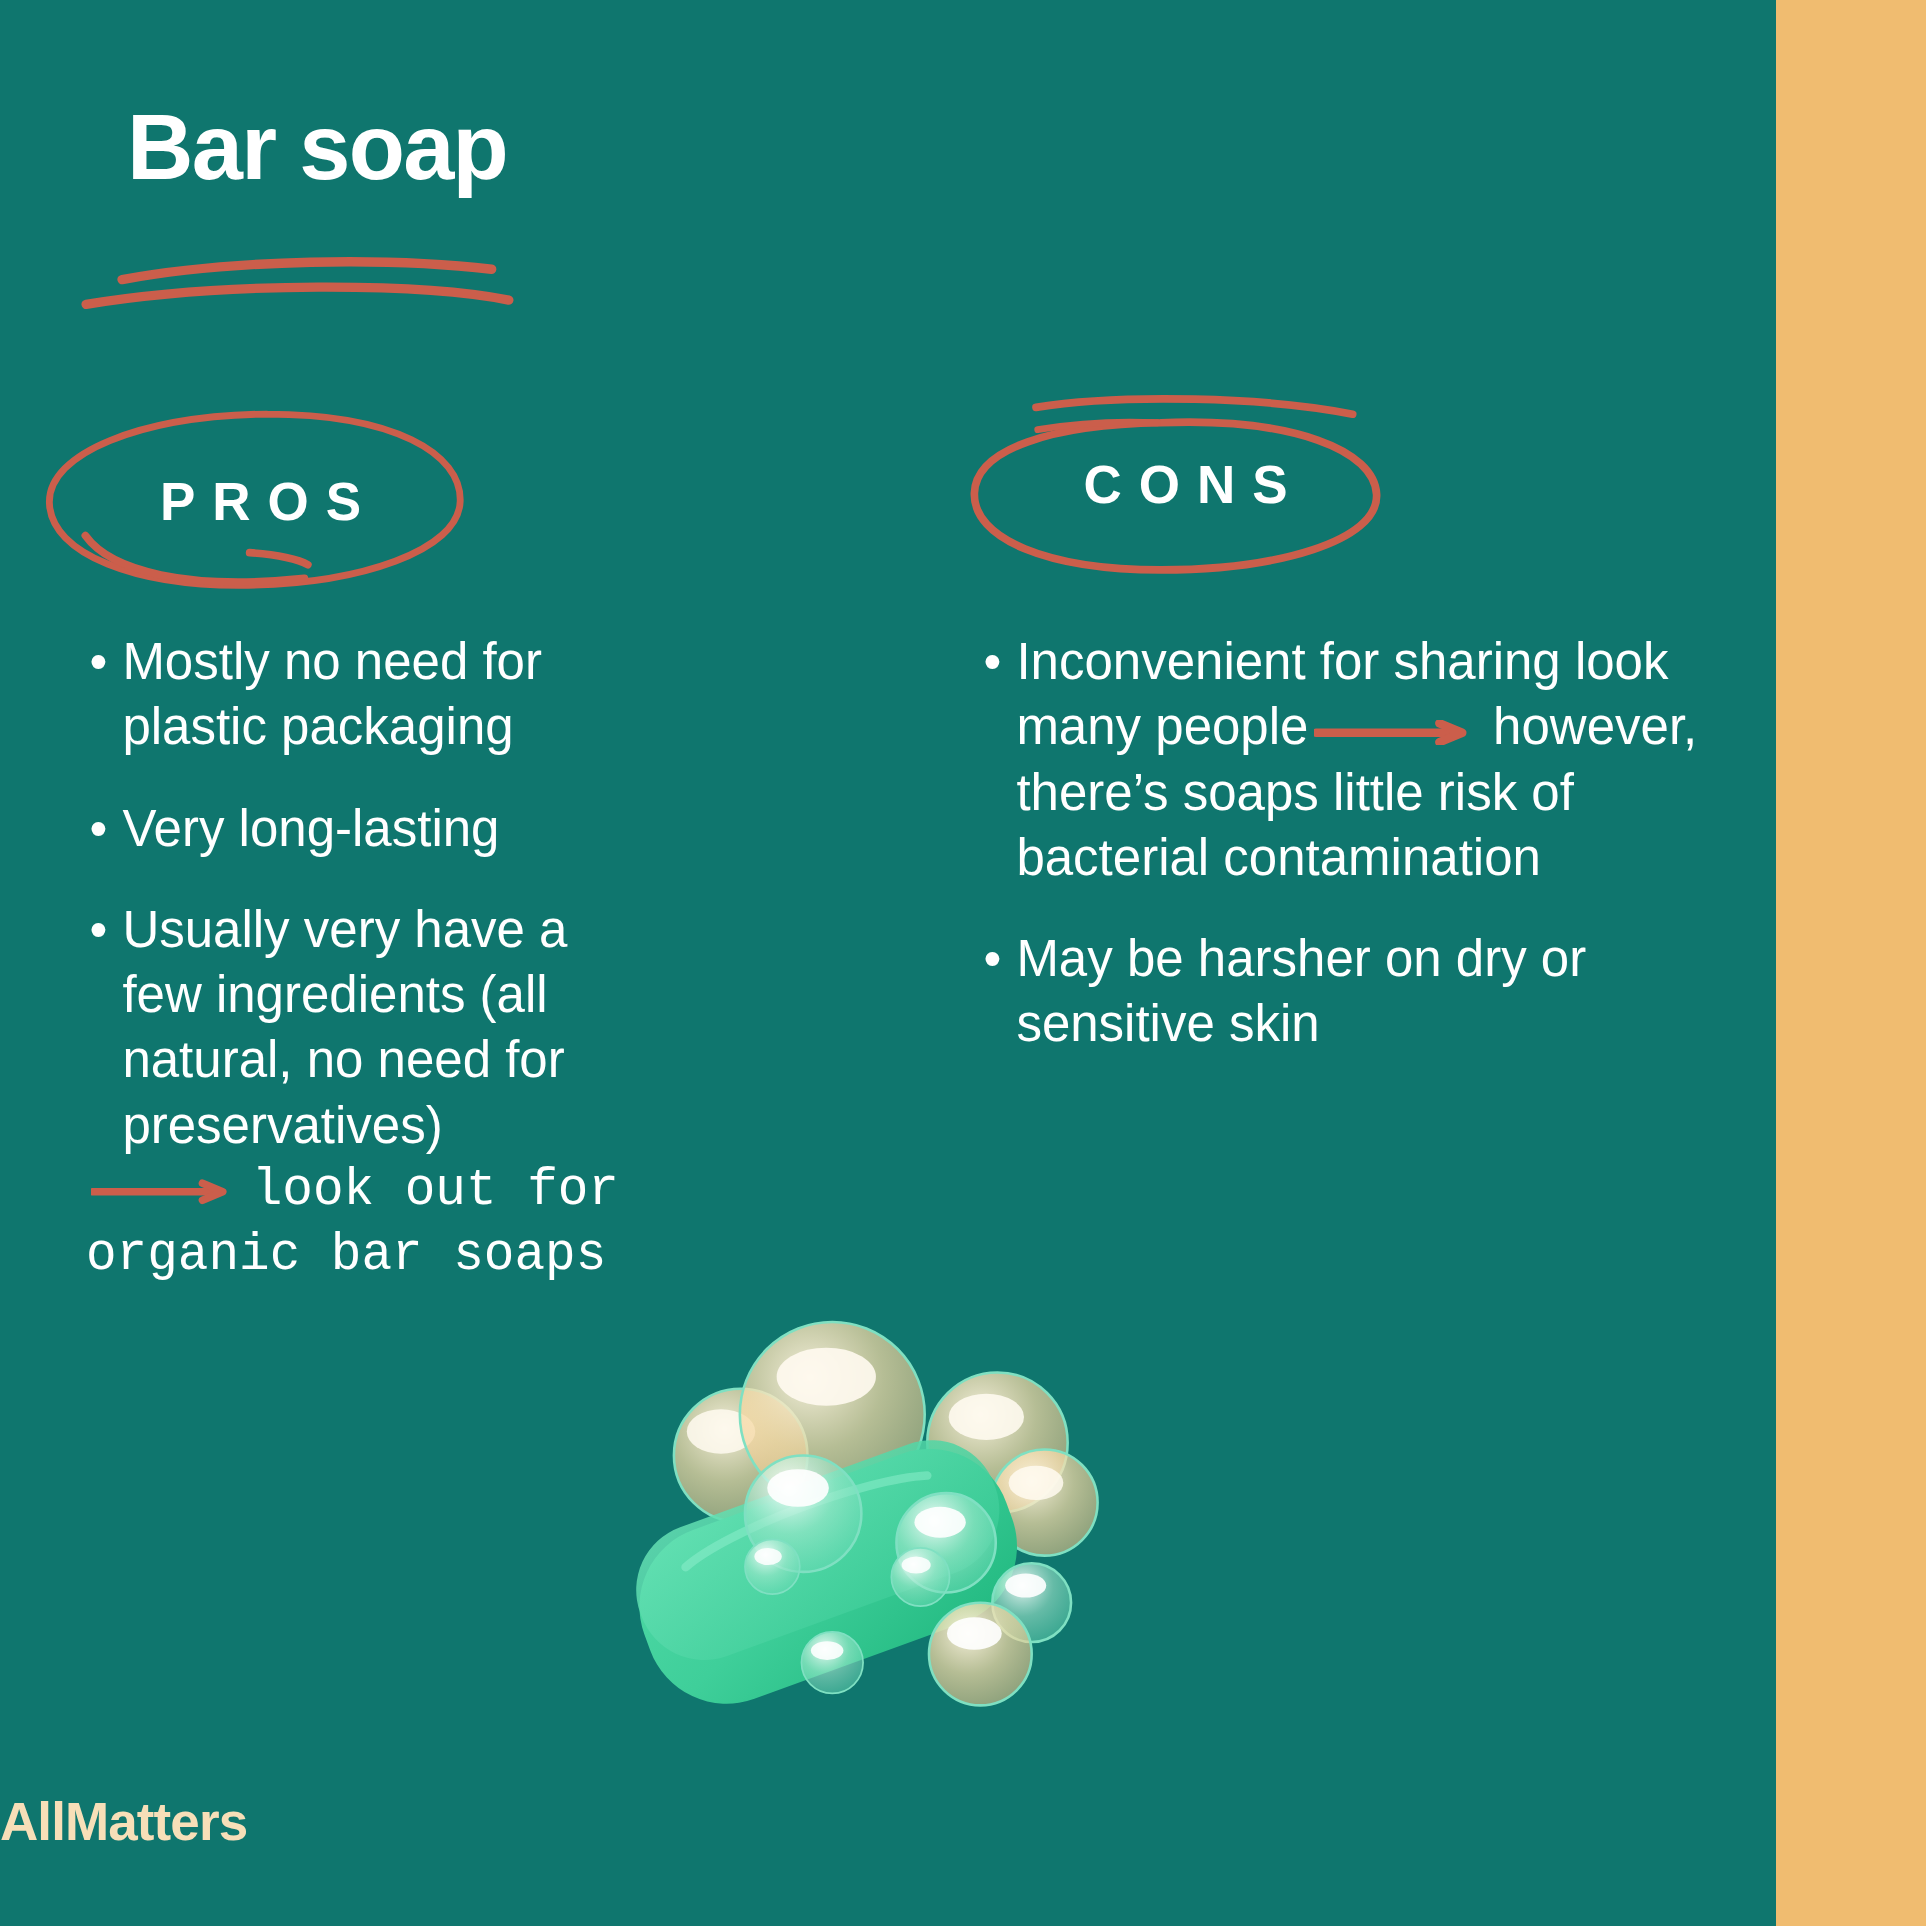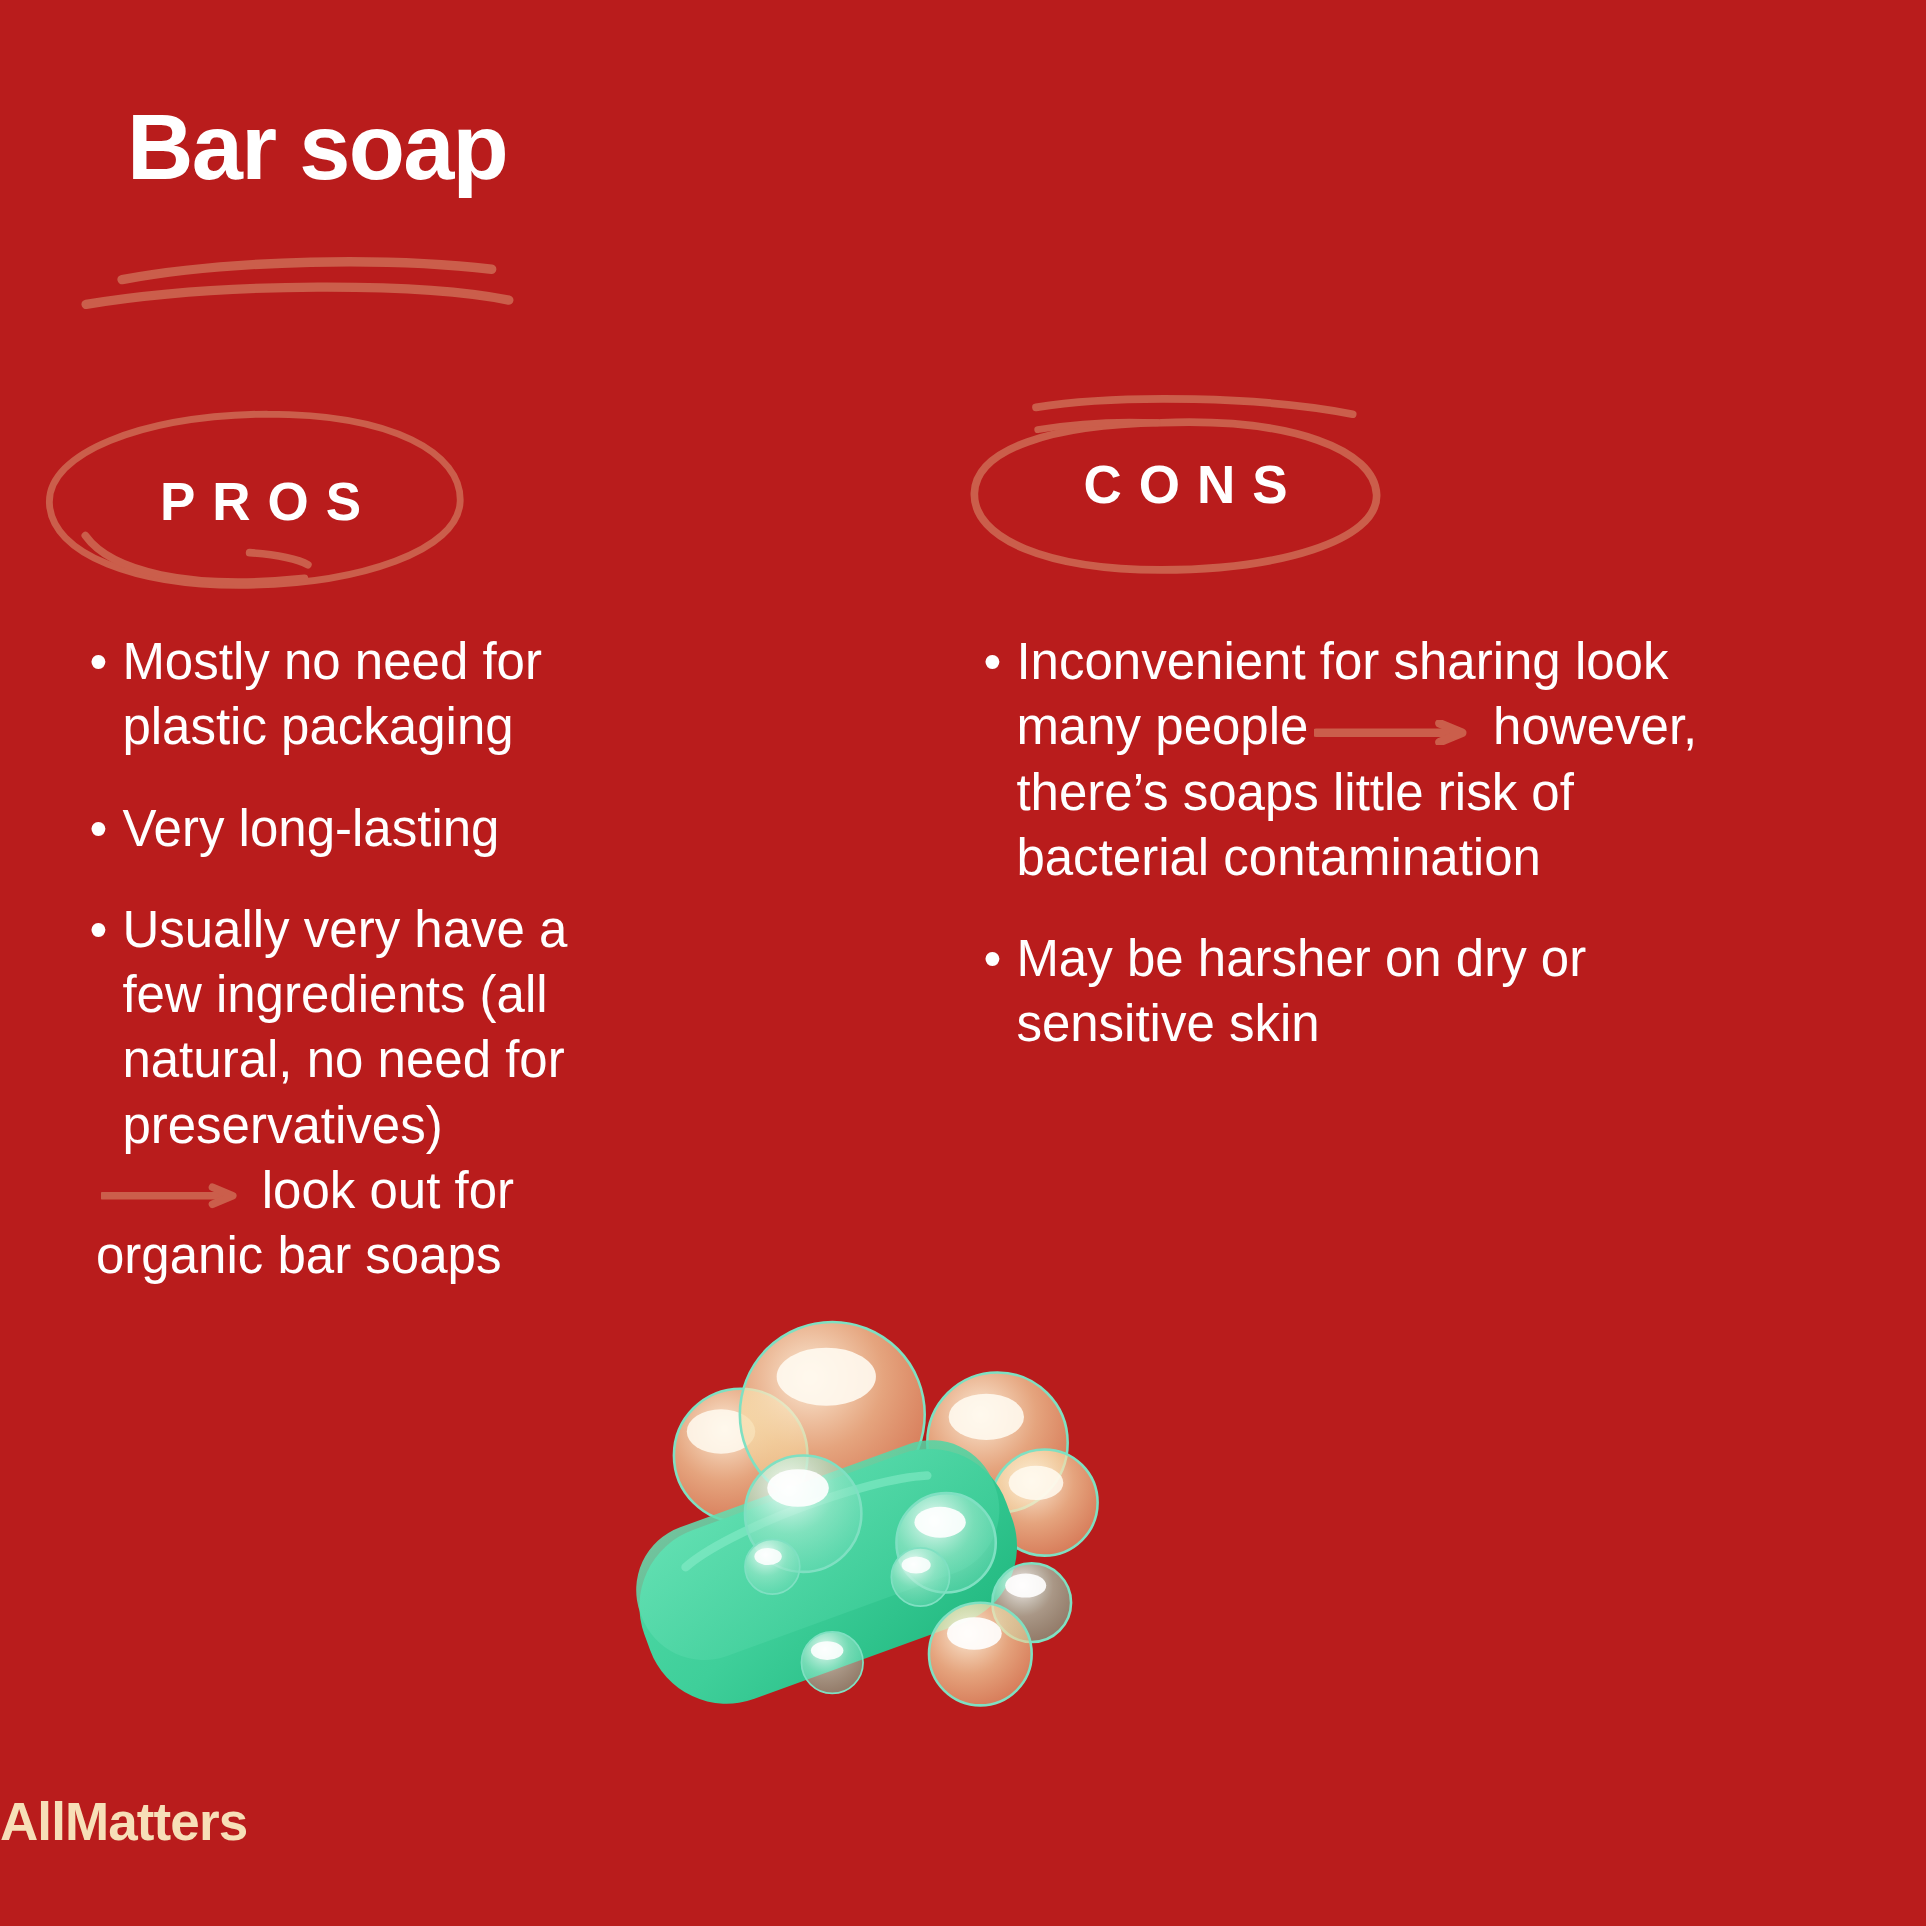--- a/index.html
+++ b/index.html
@@ -10,23 +10,23 @@
   body {
     width: 1926px;
     height: 1926px;
     overflow: hidden;
     font-family: "Liberation Sans", sans-serif;
     position: relative;
   }
   .canvas {
     position: absolute;
     inset: 0;
-    width: 1926px;
+    width: 1776px;
     height: 1926px;
-    background: #b91c1c;
+    background: #0f766e;
   }
 
   
   .title {
     position: absolute;
     left: 127px;
     top: 101px;
     font-size: 92px;
     font-weight: 700;
     color: #ffffff;
@@ -190,21 +190,21 @@
       </div>
     </div>
 
     <div class="bullet-item">
       <div class="bullet-wrap">
         <span class="dot">•</span>
         <span class="btext">
           <span>Usually very have a few ingredients (all natural, no need for preservatives)</span>
         </span>
       </div>
-      <div style="margin-left:10px;">
+      <div style="margin-left:0px;font-family:Liberation Mono, monospace;">
         <svg class="inline-arrow" viewBox="0 0 180 24">
           <path d="M2 12 H 150" fill="none" stroke="#cb5e4b" stroke-width="9" stroke-linecap="round"></path>
           <path d="M132 2 L 156 12 L 132 22" fill="none" stroke="#cb5e4b" stroke-width="9" stroke-linecap="round" stroke-linejoin="round"></path>
         </svg><span>look out for organic bar soaps</span>
       </div>
     </div>
 
   </div>
 
   <div class="col cons">

